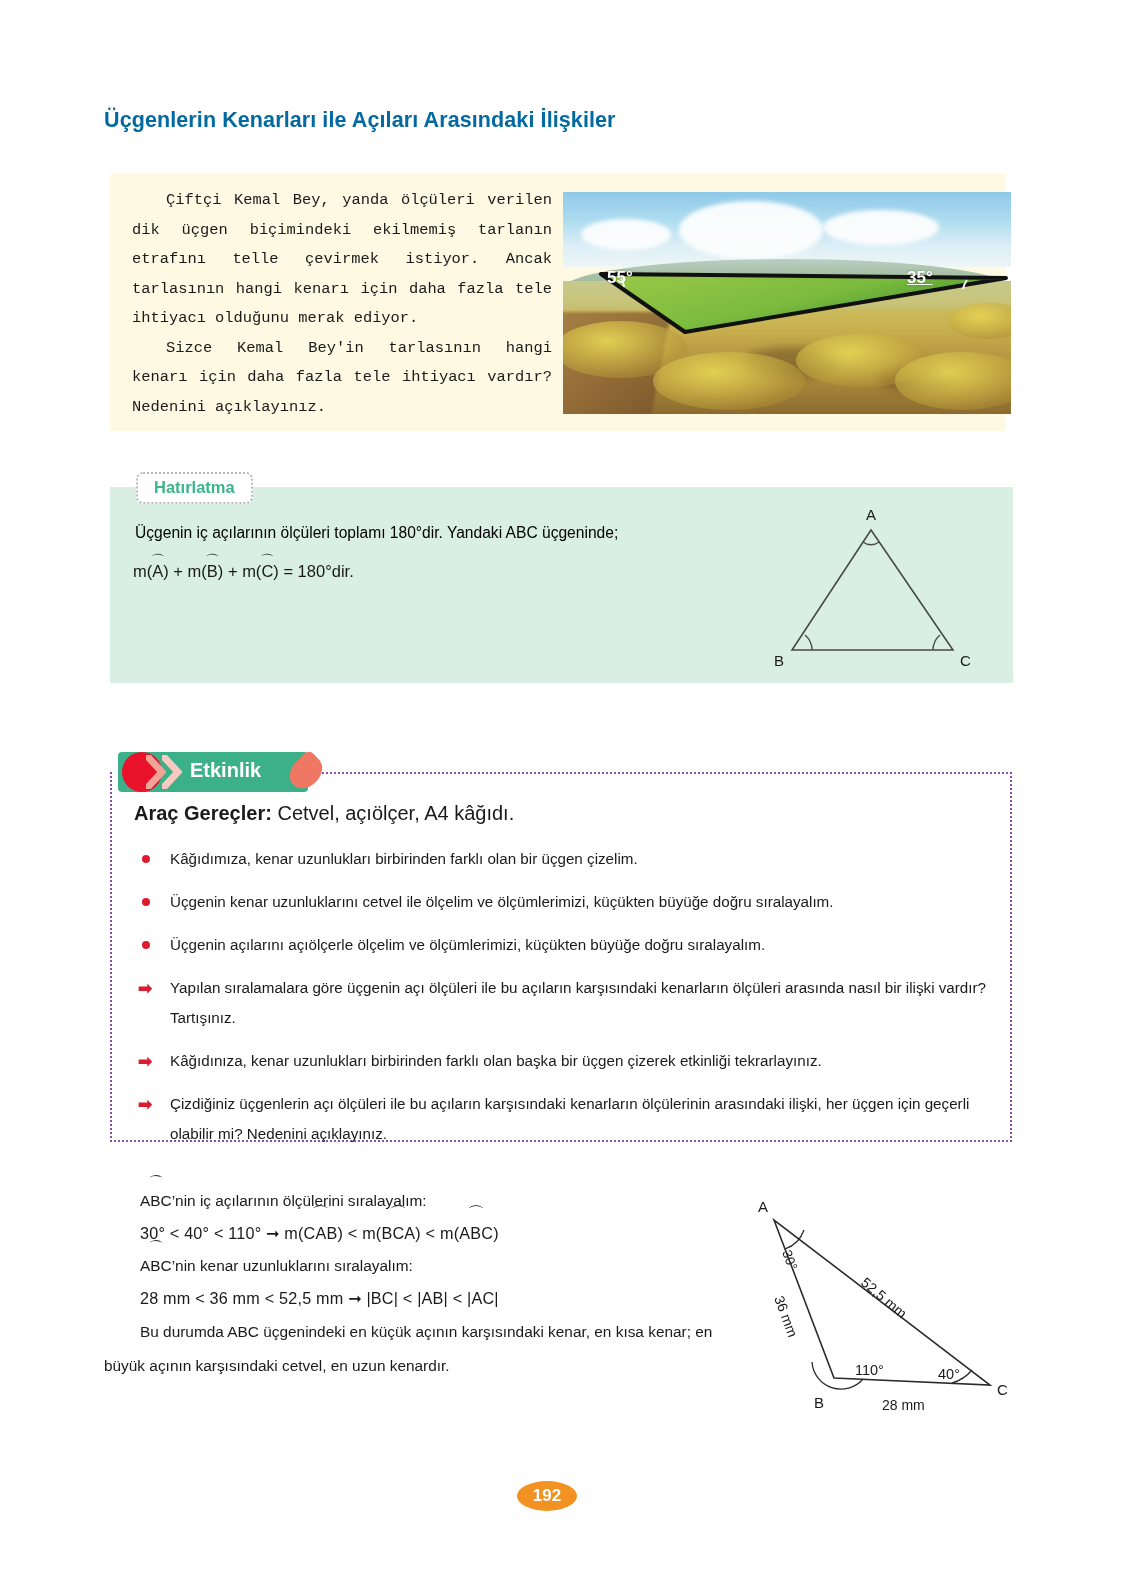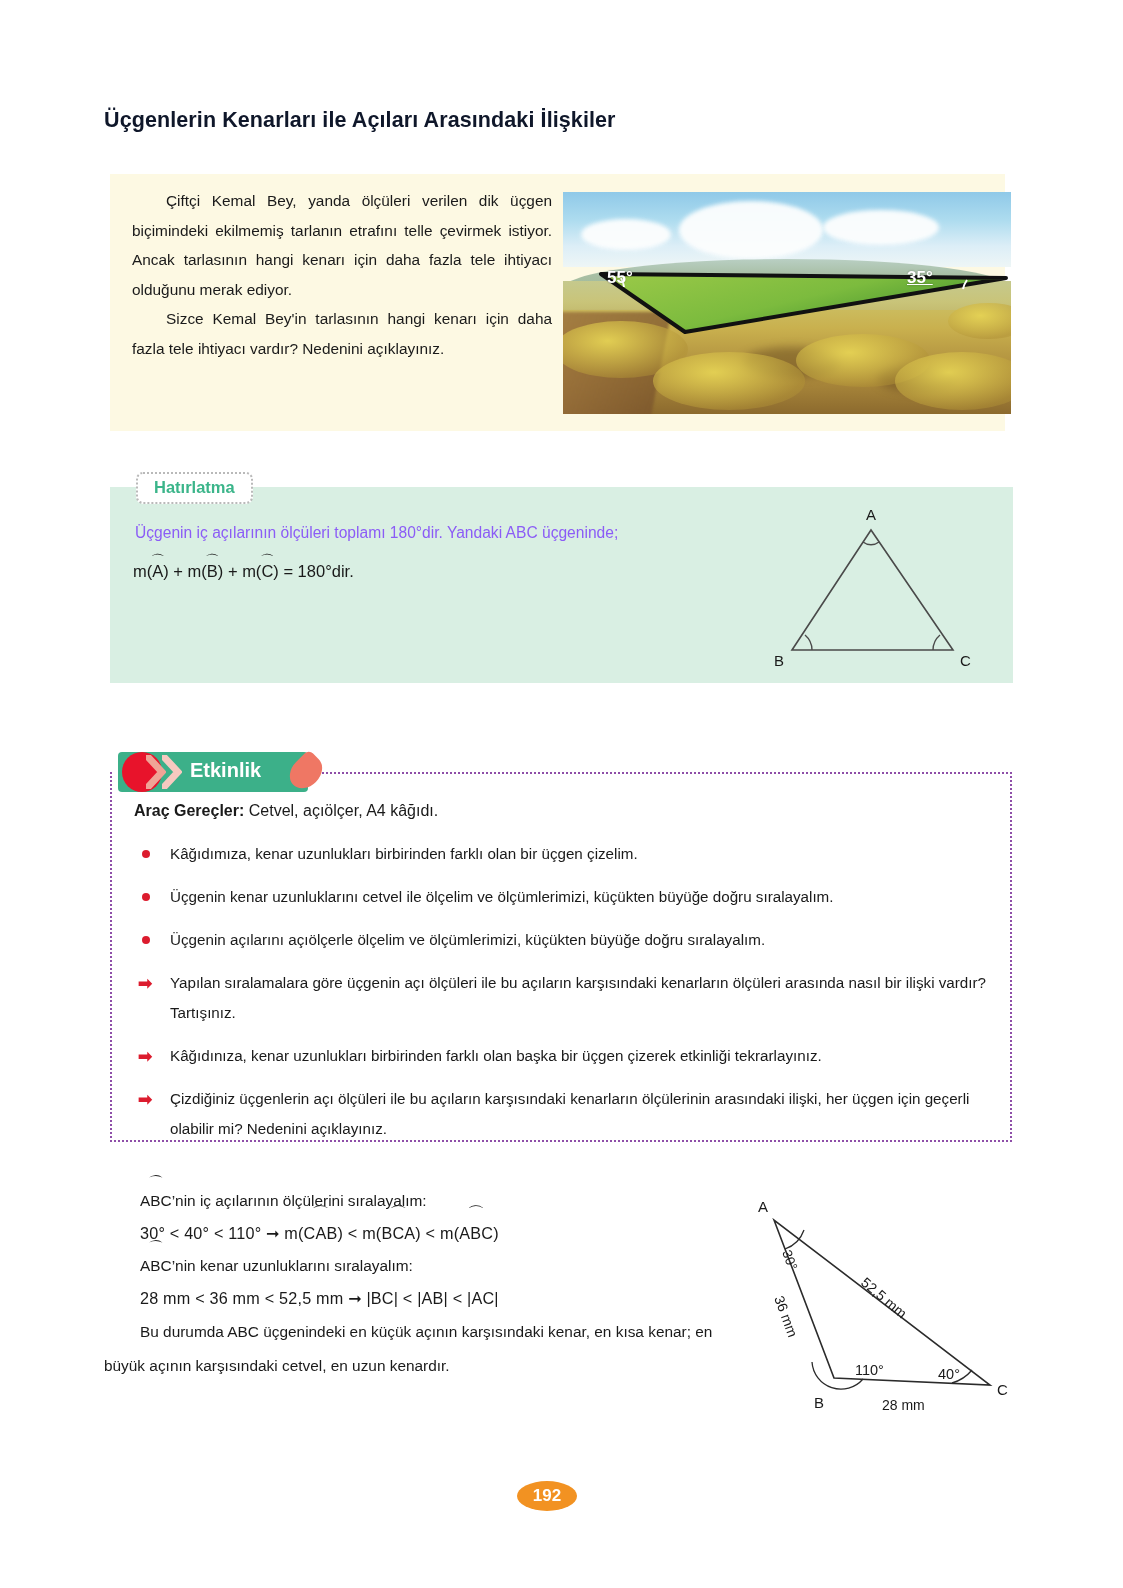--- a/index.html
+++ b/index.html
@@ -17,21 +17,21 @@
   }
 
   
   .page-title {
     position: absolute;
     left: 104px;
     top: 108px;
     font-size: 21.5px;
     font-weight: bold;
     letter-spacing: 0.1px;
-    color: #0f172a;
+    color: #0369a1;
   }
 
   
   .intro-box {
     position: absolute;
     left: 110px;
     top: 174px;
     width: 895px;
     height: 257px;
     background: #fdf9e3;
@@ -39,21 +39,21 @@
   .intro-text {
     position: absolute;
     left: 22px;
     top: 12px;
     width: 420px;
     font-size: 15.4px;
     line-height: 29.5px;
     text-align: justify;
     color: #1a1a1a;
   }
-  .intro-text p { margin: 0; text-indent: 34px; }
+  .intro-text p { margin: 0; text-indent: 34px; font-family: Liberation Mono, monospace; }
 
   
   .photo {
     position: absolute;
     left: 563px;
     top: 192px;
     width: 448px;
     height: 222px;
     overflow: hidden;
   }
@@ -121,21 +121,21 @@
     border-radius: 7px;
     color: #3bb58a;
     font-size: 16.5px;
     font-weight: bold;
   }
   .remind-line1 {
     position: absolute;
     left: 135px;
     top: 524px;
     font-size: 15.6px;
-    color: #8b5cf6;
+    color: #000000;
   }
   .remind-line2 {
     position: absolute;
     left: 133px;
     top: 562px;
     font-size: 16.5px;
     color: #1a1a1a;
   }
   .hat { position: relative; display: inline-block; }
   .hat .hatmark {
@@ -219,21 +219,21 @@
     transform: rotate(-45deg);
   }
 
   .etk-body {
     position: absolute;
     left: 24px;
     top: 50px;
     width: 860px;
   }
   .tools-line {
-    font-size: 16px;
+    font-size: 20px;
     margin-bottom: 19px;
   }
   .tools-line b { font-weight: bold; }
   .etk-item {
     position: relative;
     padding-left: 36px;
     font-size: 15.2px;
     line-height: 30px;
     margin-bottom: 13px;
   }

